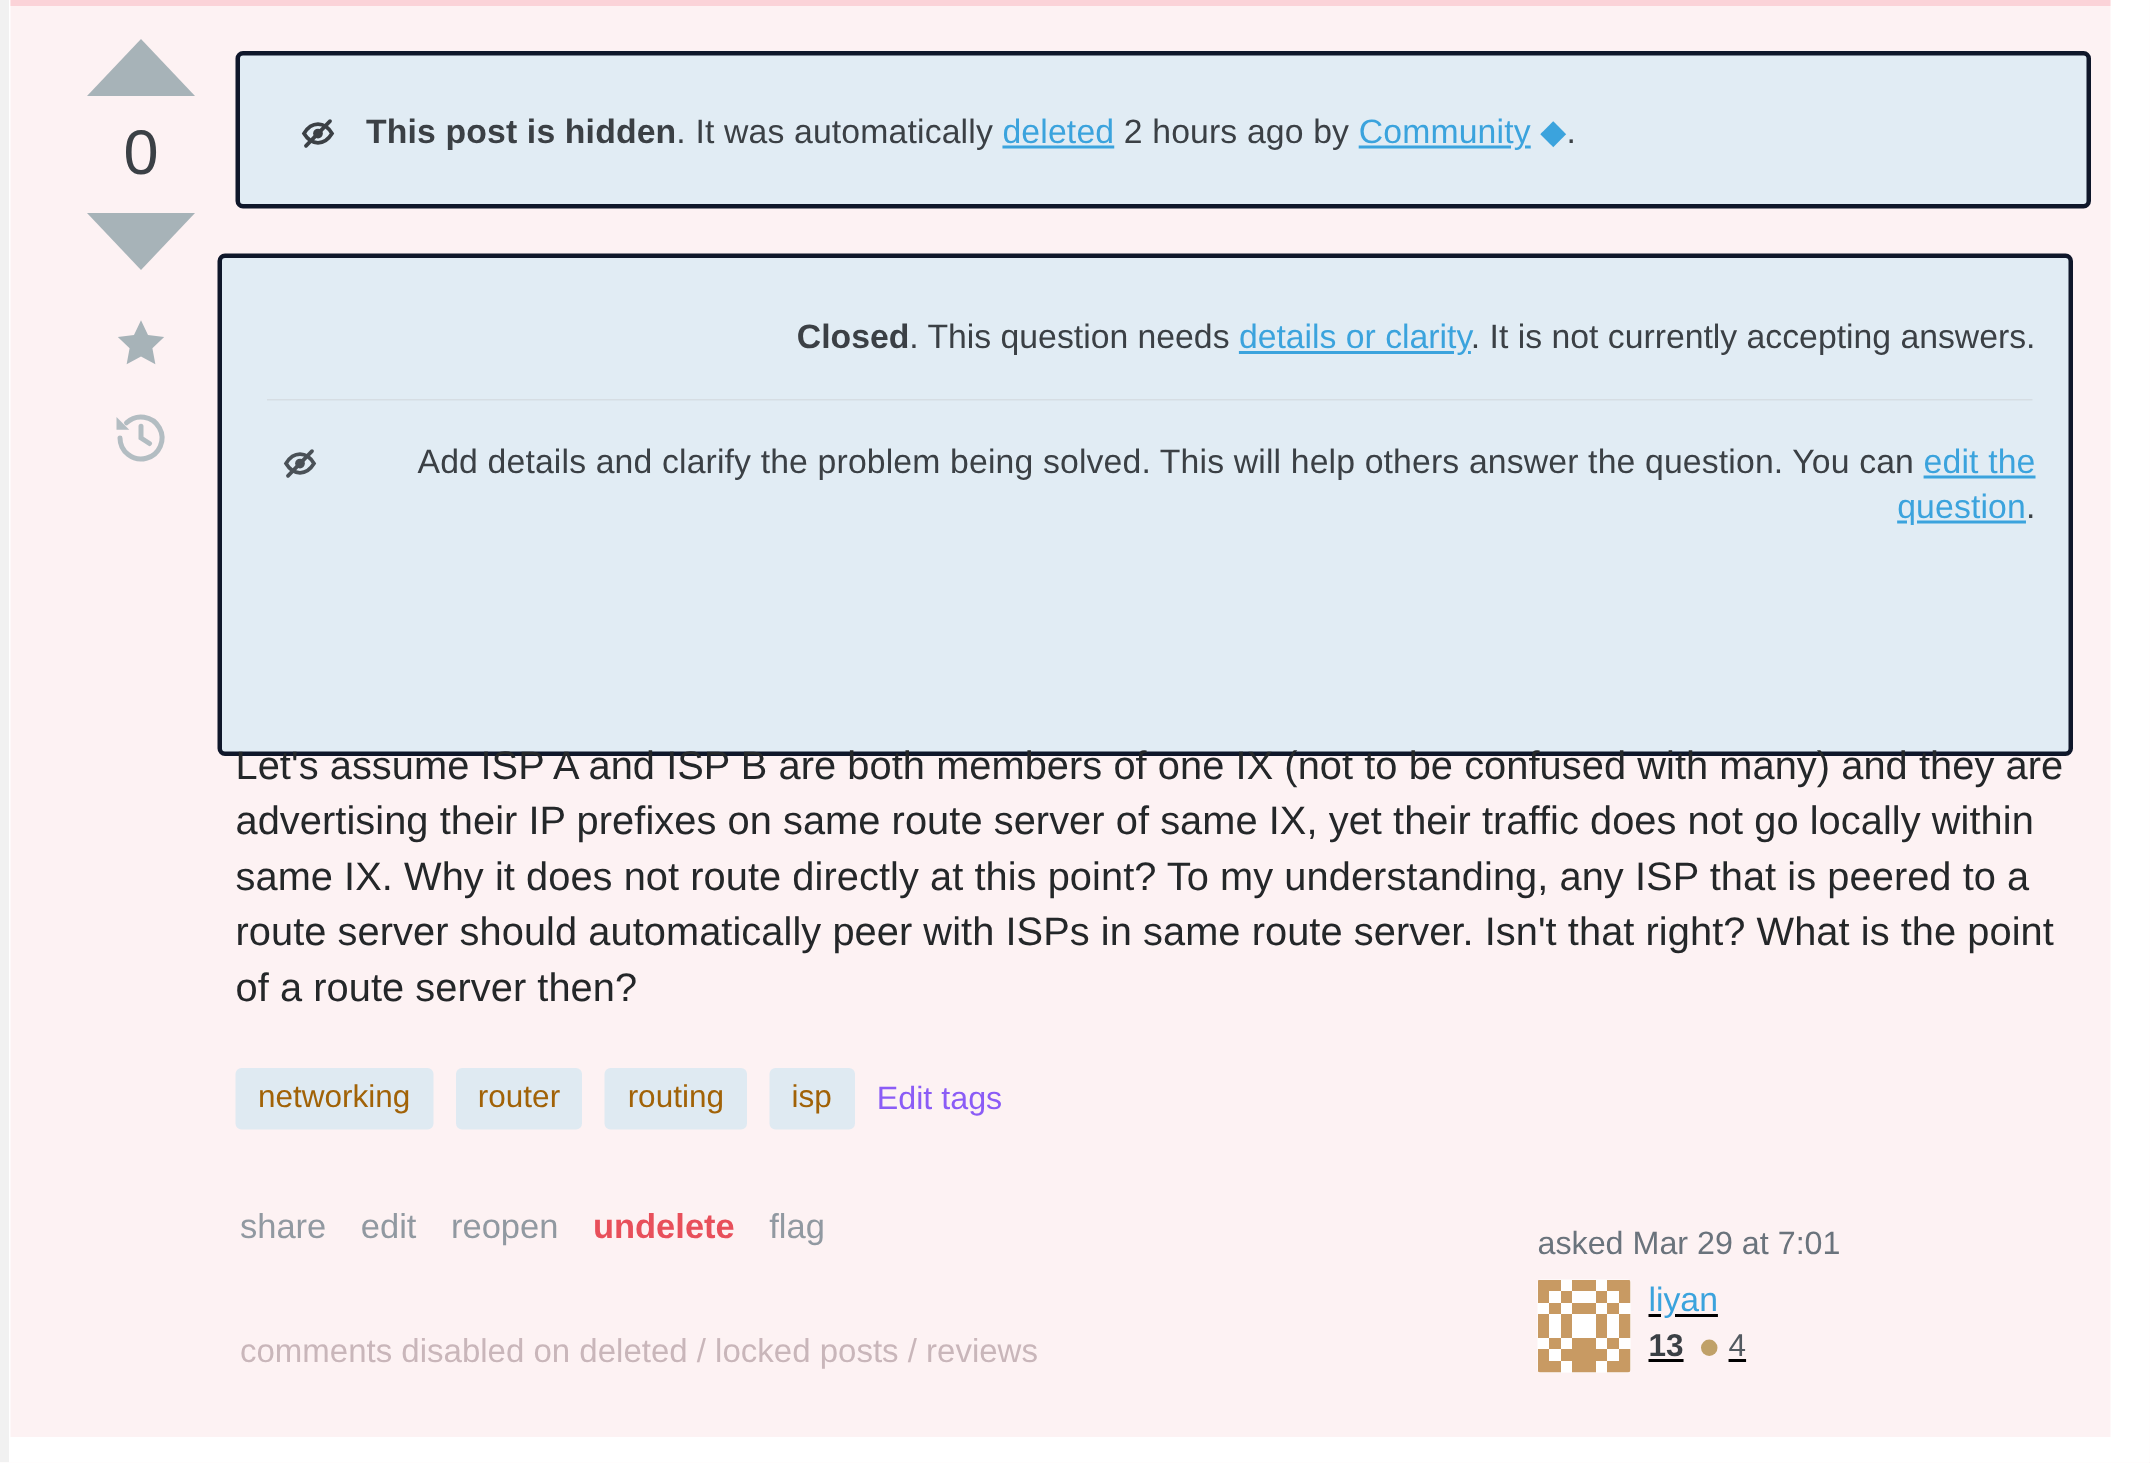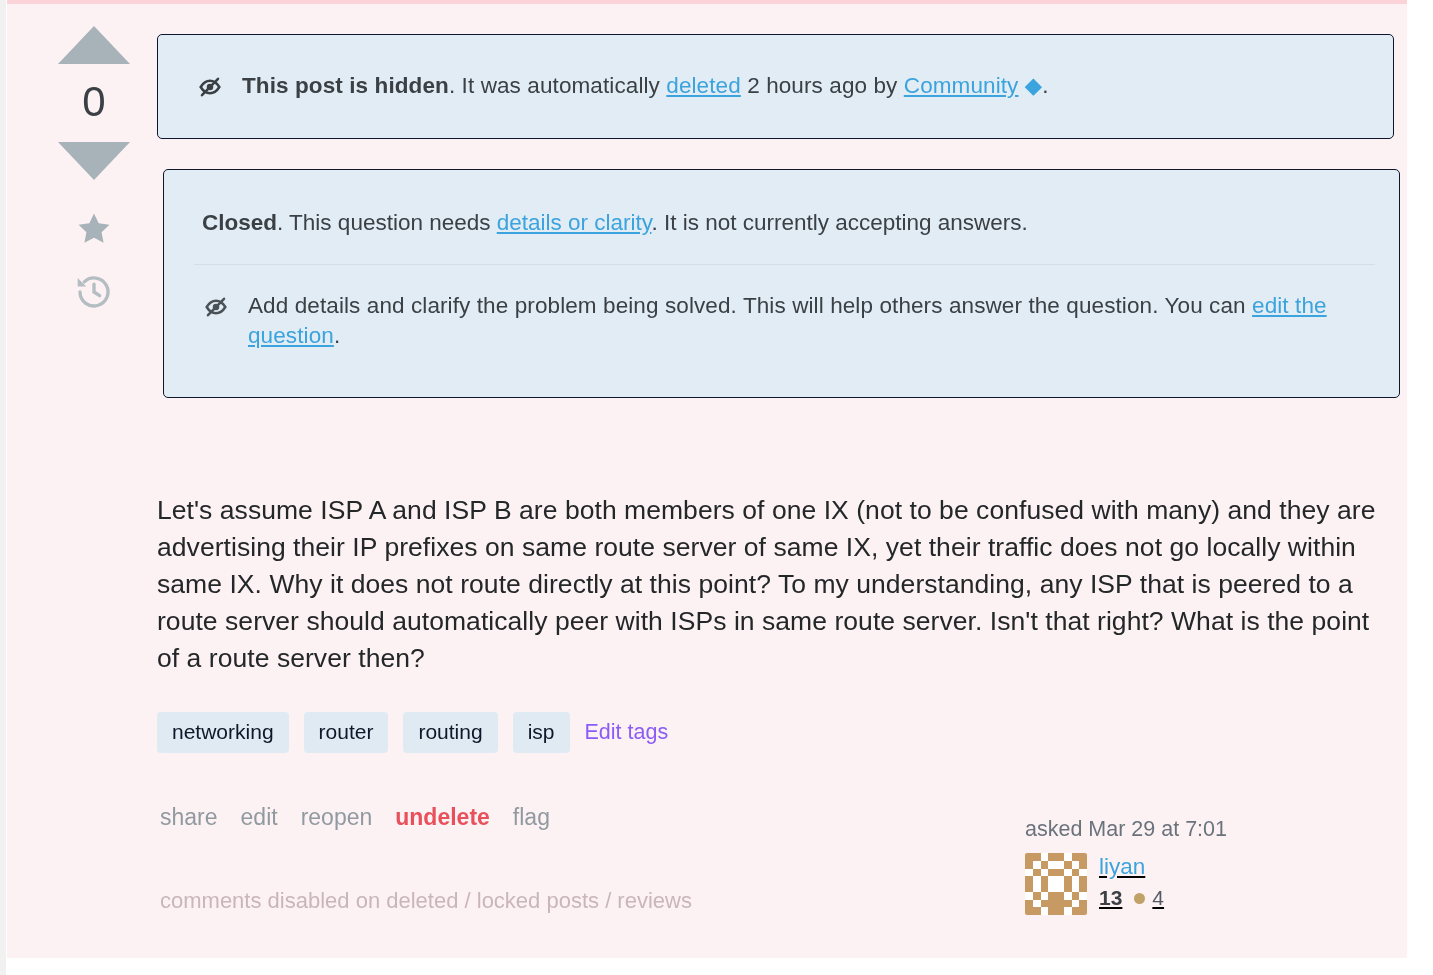--- a/index.html
+++ b/index.html
@@ -71,31 +71,31 @@
     display: block;
     margin: 0 auto;
   }
   #star-icon { margin-top: 30px; }
   #history-icon { margin-top: 24px; }
 
   
   .notice {
     position: absolute;
     background: #e1ecf4;
-    border: 1px solid #0f172a;
+    border: 3px solid #0f172a;
     border-radius: 5px;
     box-sizing: border-box;
   }
   #hidden-notice {
     left: 150px; top: 30px;
     width: 1237px; height: 105px;
   }
   #closed-notice {
-    left: 156px; top: 165px;
-    width: 1237px; height: 229px;
+    left: 138px; top: 165px;
+    width: 1237px; height: 335px; text-align: right;
   }
 
   .notice-row {
     display: flex;
     align-items: flex-start;
   }
   #hidden-notice .notice-row {
     padding: 36px 22px 0 38px;
   }
   .notice-icon {
@@ -160,21 +160,21 @@
 
   
   #tag-row {
     position: absolute;
     left: 150px; top: 708px;
     display: flex;
     align-items: center;
   }
   .tag {
     background: #dfeaf2;
-    color: #0f172a;
+    color: #a16207;
     font-size: 21px;
     line-height: 21px;
     padding: 9px 15px 11px 15px;
     border-radius: 4px;
     margin-right: 15px;
     cursor: pointer;
   }
   #edit-tags-link {
     color: #8b5cf6;
     font-size: 21.5px;

